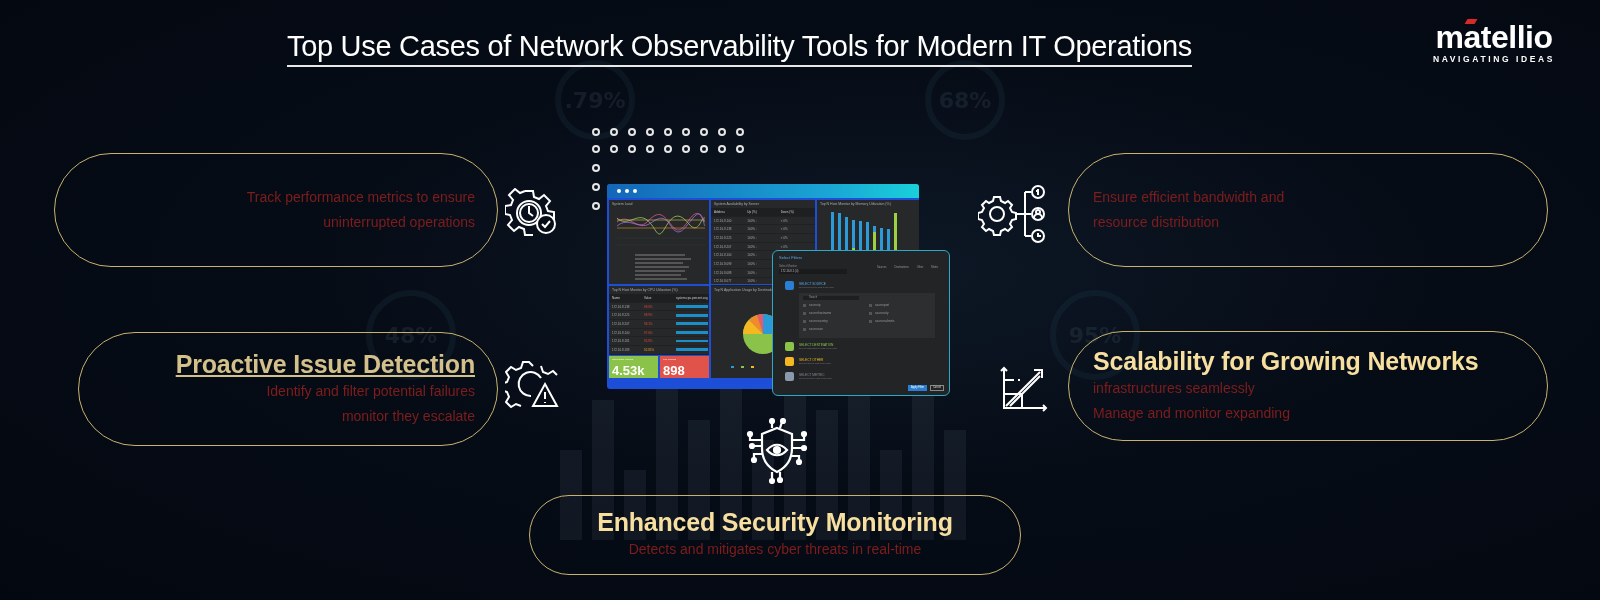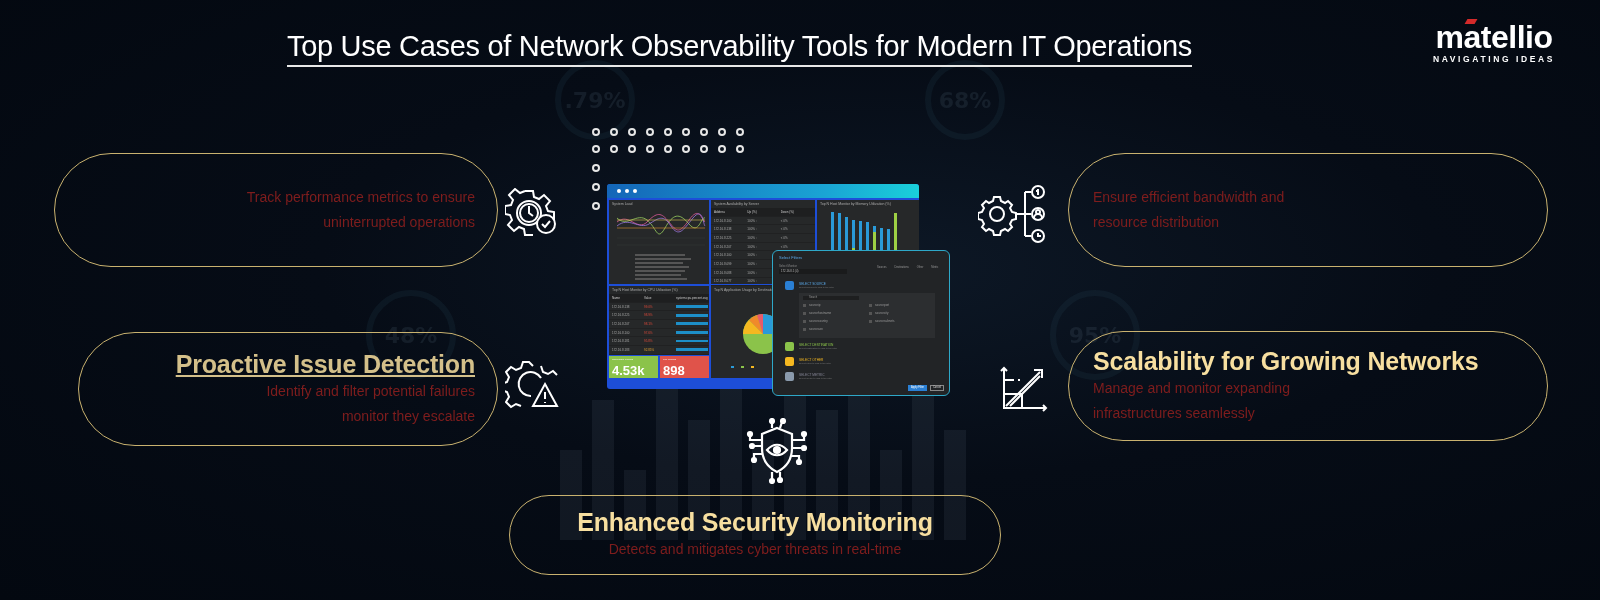--- a/index.html
+++ b/index.html
@@ -177,32 +177,32 @@
       <circle cx="60" cy="53" r="6"></circle>
     <path d="M60 6v6M58 8h3M59 10h2"></path>
       <circle cx="60" cy="29" r="2"></circle>
       <path d="M56 35a4 4 0 0 1 8 0"></path>
       <path d="M60 50v3h3"></path>
   </svg>
 </div>
 
 <div class="pill left-al" style="left:1068px;top:331px;width:480px;height:110px;">
   <div class="pill-heading">Scalability for Growing Networks</div>
+  <div class="pill-desc">infrastructures seamlessly</div>
   <div class="pill-desc">Manage and monitor expanding</div>
-  <div class="pill-desc">infrastructures seamlessly</div>
 </div>
 <div class="icon" style="left:1000px;top:366px;">
   <svg width="48" height="46" viewBox="0 0 48 46" fill="none" stroke="#fff" stroke-width="2">
     <path d="M4 2v40h42M1 5l3-3 3 3M43 39l3 3-3 3"></path>
     <path d="M4 14h10M18 14h2M4 28h18M22 28v14"></path>
     <path d="M6 40L40 6M10 40L40 10M34 4h8v8"></path>
   </svg>
 </div>
 
-<div class="pill center-al" style="left:509px;top:495px;width:492px;height:80px;text-align:right;">
+<div class="pill center-al" style="left:529px;top:495px;width:492px;height:80px;text-align:right;">
   <div class="pill-heading">Enhanced Security Monitoring</div>
   <div class="pill-desc">Detects and mitigates cyber threats in real-time</div>
 </div>
 <div class="icon" style="left:742px;top:418px;">
   <svg width="70" height="66" viewBox="0 0 70 66" fill="none" stroke="#fff" stroke-width="2.2">
     <path d="M35 10l15 6v14c0 12-7 20-15 24-8-4-15-12-15-24V16z"></path>
     <path d="M25 32c6-7 14-7 20 0-6 7-14 7-20 0z"></path>
       <circle cx="35" cy="32" r="3" fill="#fff"></circle>
     <path d="M30 10V4M38 10l2-6M20 22H8v-4M20 28h-8M21 36H12v4M50 22h12v-4M50 30h10M49 38h8v4M30 54v8M38 54v6"></path>
     <g fill="#fff">

